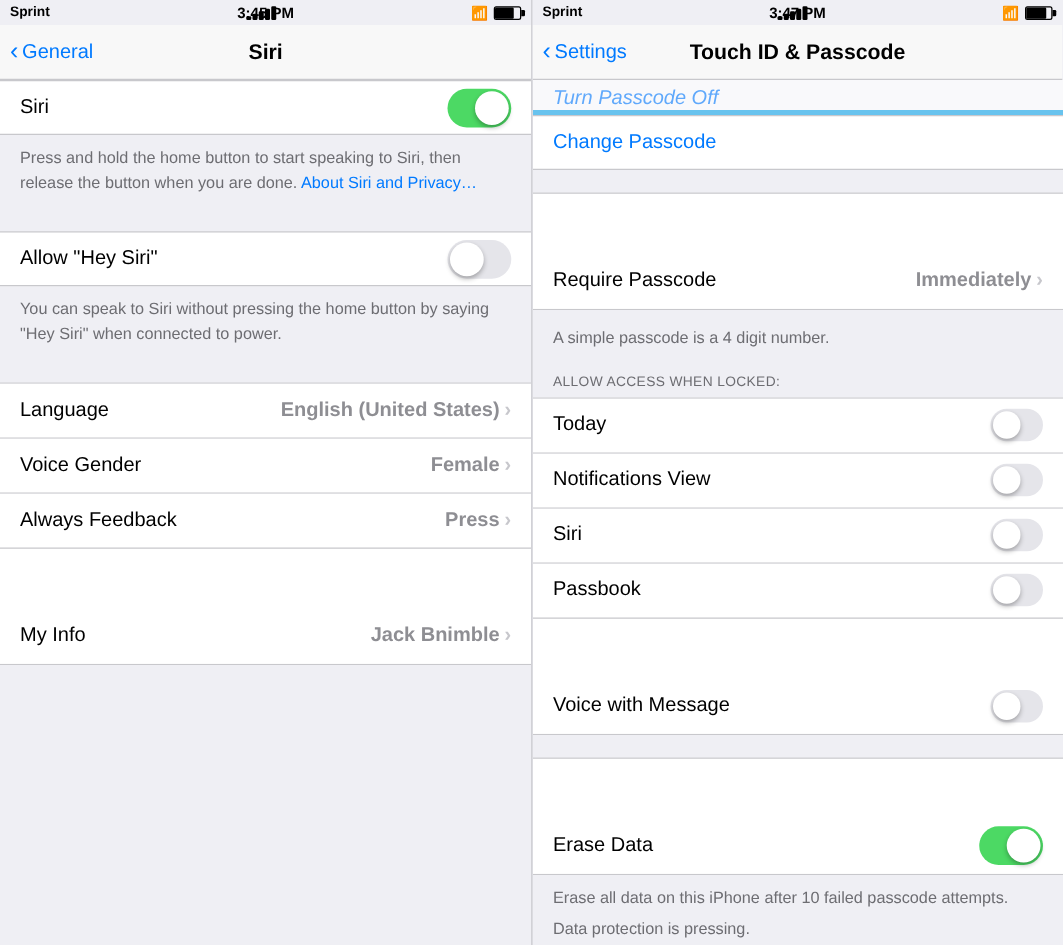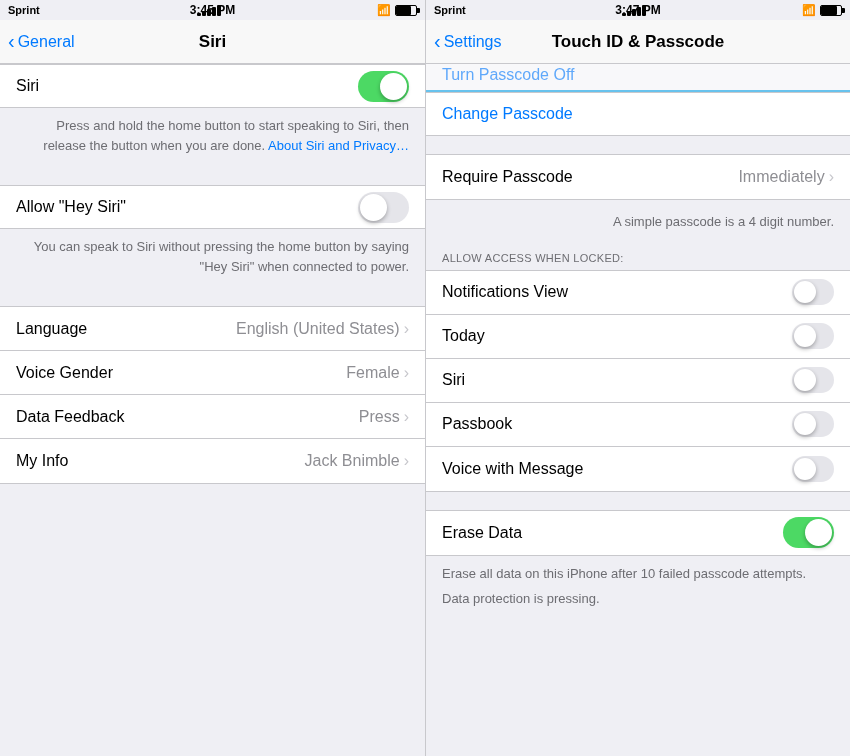--- a/index.html
+++ b/index.html
@@ -82,24 +82,24 @@
 
     .table-row {
       display: flex;
       align-items: center;
       justify-content: space-between;
       padding: 0 16px;
       min-height: 44px;
       border-bottom: 1px solid #c8c8cc;
       background: #fff;
     }
-    .table-row:last-child { border-bottom: none; }
+    .table-row:last-child { border-bottom: none; margin-top: 48px; }
 
     .row-label { font-size: 16px; color: #000; }
-    .row-value { font-size: 16px; color: #8e8e93; display: flex; align-items: flex-end; gap: 4px; }
+    .row-value { font-size: 16px; color: #8e8e93; display: flex; align-items: flex-end; gap: 4px; font-weight: bold; }
     .row-chevron { color: #c7c7cc; font-size: 16px; }
 
     
     .toggle {
       width: 51px;
       height: 31px;
       border-radius: 16px;
       position: relative;
       cursor: pointer;
       flex-shrink: 0;
@@ -118,21 +118,20 @@
     }
     .toggle.on .toggle-knob { left: 22px; }
     .toggle.off .toggle-knob { left: 2px; }
 
     
     .desc-text {
       padding: 8px 16px 12px;
       font-size: 13px;
       color: #6d6d72;
       line-height: 1.5;
-      text-align: right;
     }
     .desc-text a { color: #007aff; text-decoration: none; }
 
     
     .siri-main-row {
       background: #fff;
       border-top: 1px solid #c8c8cc;
       border-bottom: 1px solid #c8c8cc;
       display: flex;
       align-items: center;
@@ -169,29 +168,30 @@
       padding: 8px 16px 6px;
       font-size: 13px;
       color: #6d6d72;
       line-height: 1.5;
       background: #efeff4;
     }
 
     
     .partial-top {
       background: #fff;
-      border-bottom: 2px solid #0ea5e9;
+      border-bottom: 4px solid #0ea5e9;
       padding: 6px 16px;
       color: #007aff;
       font-size: 16px;
       opacity: 0.6;
       overflow: hidden;
       height: 28px;
       display: flex;
-      align-items: flex-end;
+      align-items: flex-start;
+      font-style: italic;
     }
   </style>
 </head>
 <body>
 
 <div class="screen">
 
   <div class="status-bar">
     <span>Sprint</span>
     <div class="signal-dots">
@@ -256,21 +256,21 @@
         </span>
       </div>
       <div class="table-row">
         <span class="row-label">Voice Gender</span>
         <span class="row-value">
           <span>Female</span>
           <span class="row-chevron">›</span>
         </span>
       </div>
       <div class="table-row">
-        <span class="row-label">Data Feedback</span>
+        <span class="row-label">Always Feedback</span>
         <span class="row-value">
           <span>Press</span>
           <span class="row-chevron">›</span>
         </span>
       </div>
       <div class="table-row">
         <span class="row-label">My Info</span>
         <span class="row-value">
           <span>Jack Bnimble</span>
           <span class="row-chevron">›</span>
@@ -337,27 +337,27 @@
     <div class="desc-text">
       <span>A simple passcode is a 4 digit number.</span>
     </div>
 
     <div class="allow-section-header">
       <span>ALLOW ACCESS WHEN LOCKED:</span>
     </div>
 
     <div class="table-group">
       <div class="table-row">
+        <span class="row-label">Today</span>
+        <div class="toggle off" style="width:42px; height:26px; border-radius:13px;">
+          <div class="toggle-knob" style="width:22px; height:22px; top:2px; left:2px;"></div>
+        </div>
+      </div>
+      <div class="table-row">
         <span class="row-label">Notifications View</span>
-        <div class="toggle off" style="width:42px; height:26px; border-radius:13px;">
-          <div class="toggle-knob" style="width:22px; height:22px; top:2px; left:2px;"></div>
-        </div>
-      </div>
-      <div class="table-row">
-        <span class="row-label">Today</span>
         <div class="toggle off" style="width:42px; height:26px; border-radius:13px;">
           <div class="toggle-knob" style="width:22px; height:22px; top:2px; left:2px;"></div>
         </div>
       </div>
       <div class="table-row">
         <span class="row-label">Siri</span>
         <div class="toggle off" style="width:42px; height:26px; border-radius:13px;">
           <div class="toggle-knob" style="width:22px; height:22px; top:2px; left:2px;"></div>
         </div>
       </div>

